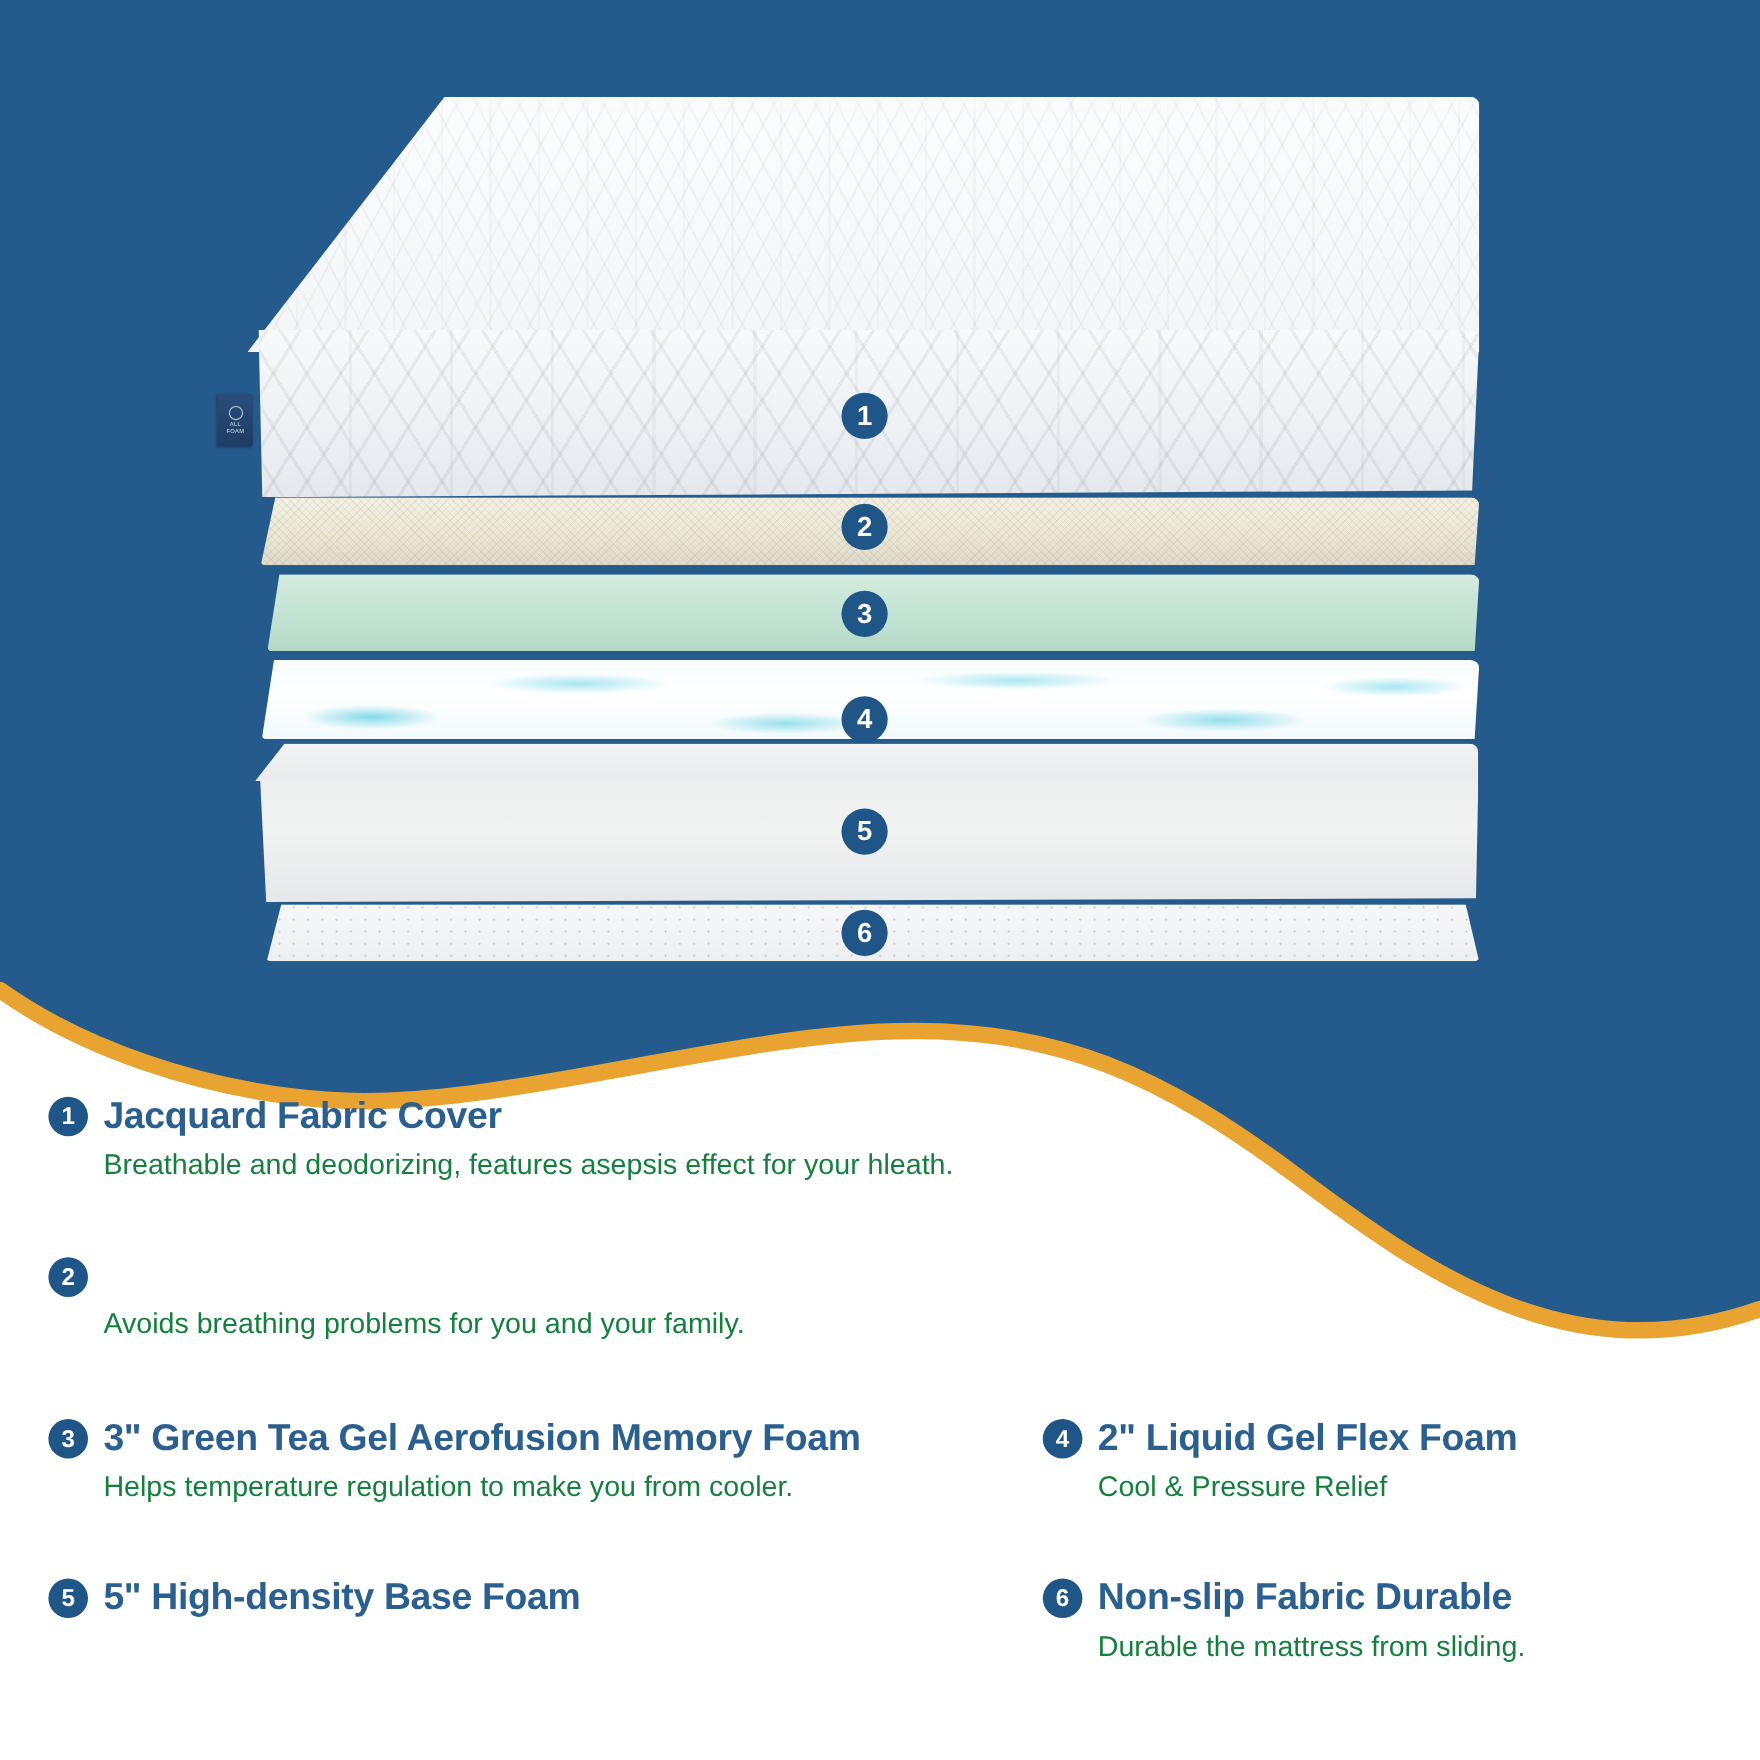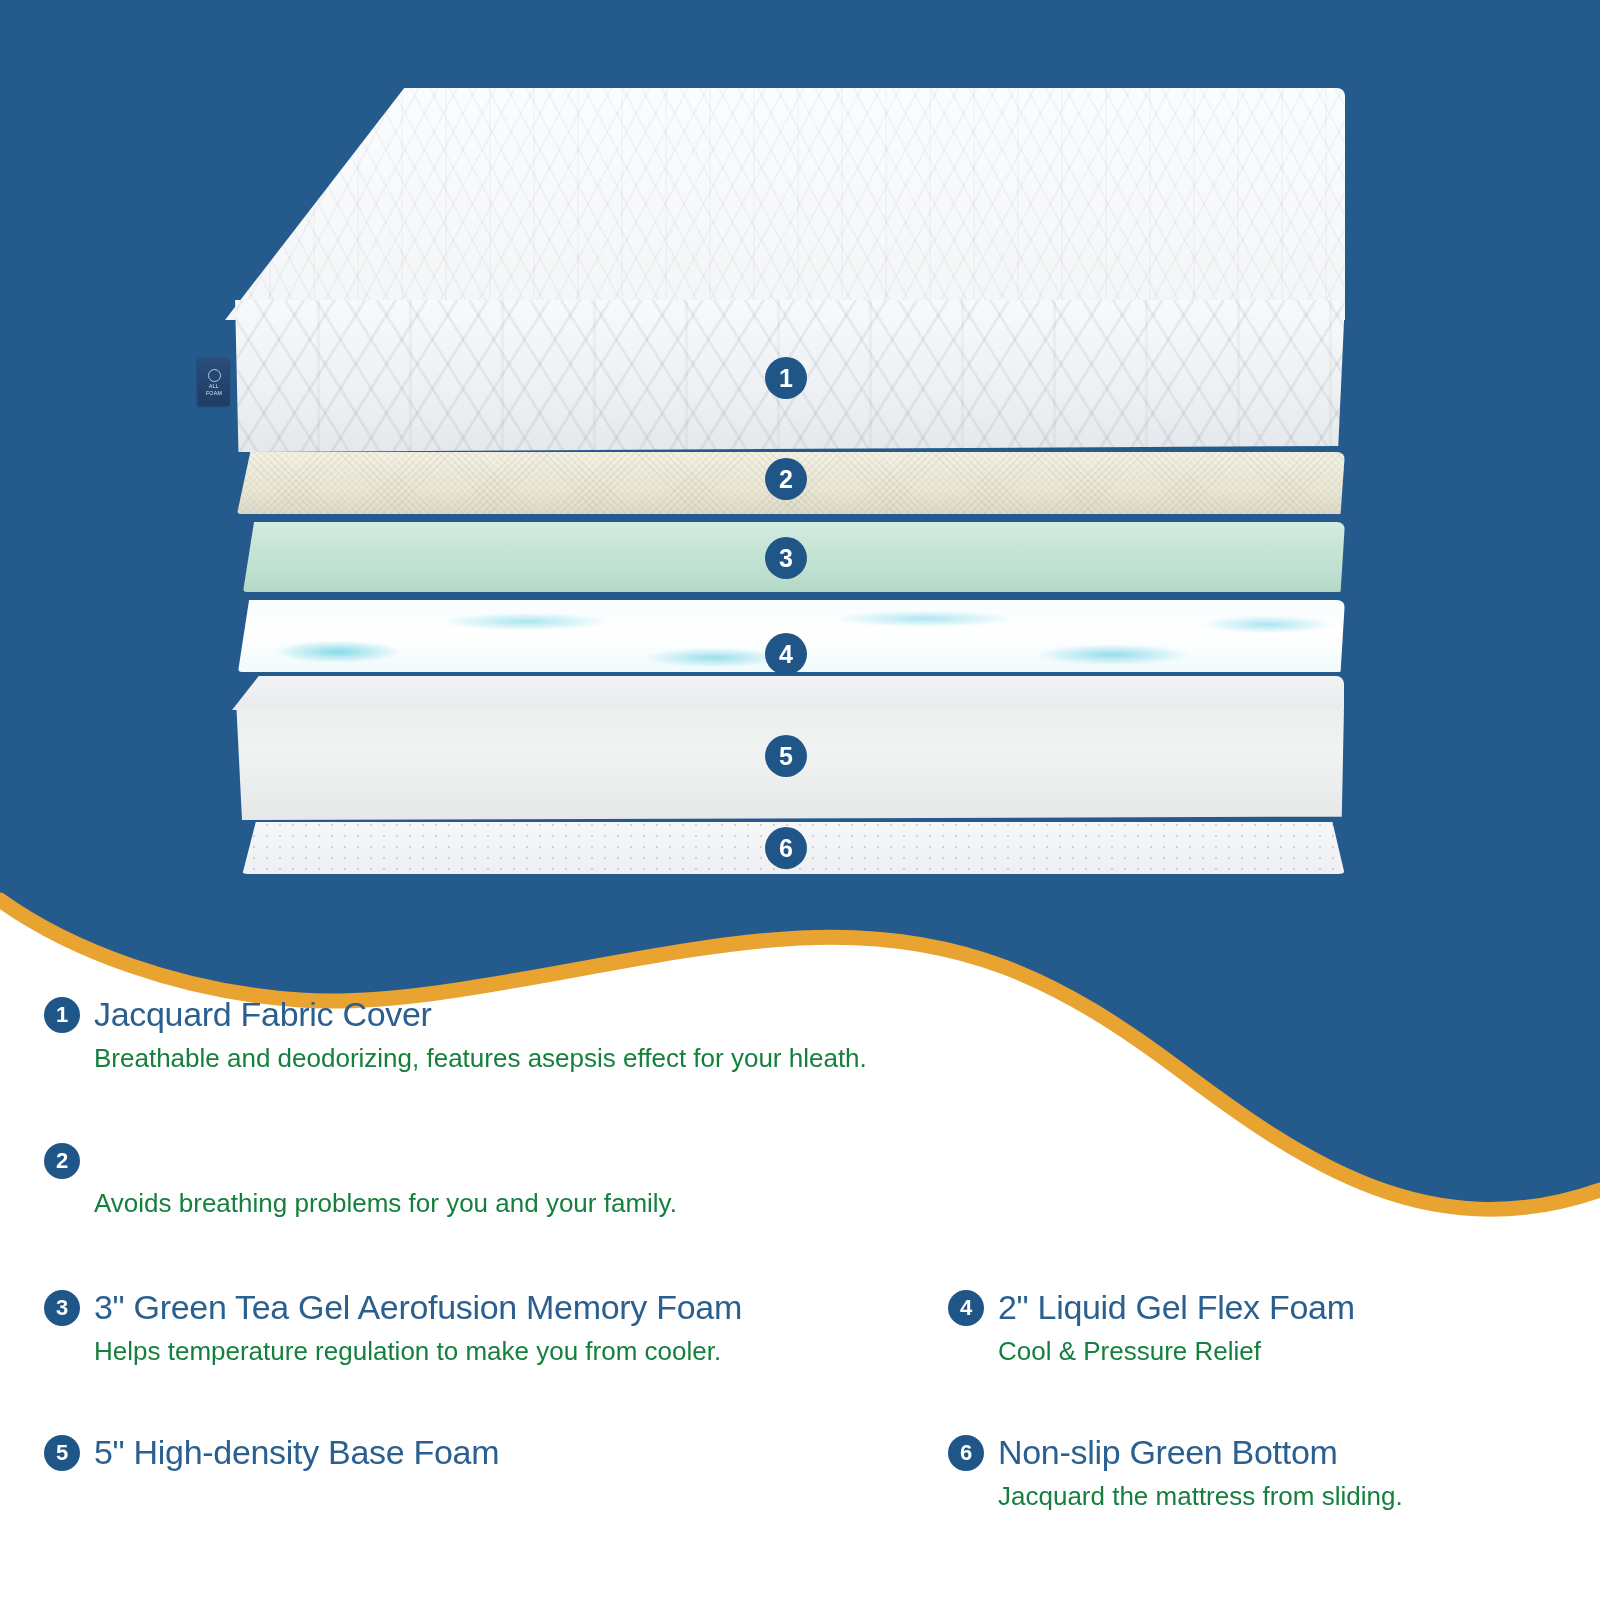--- a/index.html
+++ b/index.html
@@ -197,21 +197,21 @@
     font-weight: bold;
     display: flex;
     align-items: center;
     justify-content: center;
     line-height: 1;
     font-family: "Liberation Sans", sans-serif;
   }
   .feature-title {
     color: #2a5f8f;
     font-size: 34px;
-    font-weight: normal;
+    font-weight: bold;
     letter-spacing: -0.3px;
     white-space: nowrap;
   }
   .feature-desc {
     color: #15803d;
     font-size: 26px;
     margin-top: 9px;
     padding-left: 50px;
     white-space: nowrap;
   }
@@ -302,19 +302,19 @@
     <div class="feature" id="feat-5">
       <div class="feature-head">
         <span class="num-badge">5</span>
         <span class="feature-title">5" High-density Base Foam</span>
       </div>
     </div>
 
     <div class="feature" id="feat-6">
       <div class="feature-head">
         <span class="num-badge">6</span>
-        <span class="feature-title">Non-slip Green Bottom</span>
-      </div>
-      <div class="feature-desc">Jacquard the mattress from sliding.</div>
+        <span class="feature-title">Non-slip Fabric Durable</span>
+      </div>
+      <div class="feature-desc">Durable the mattress from sliding.</div>
     </div>
 
   </div>
 </div>
 
 </body></html>

